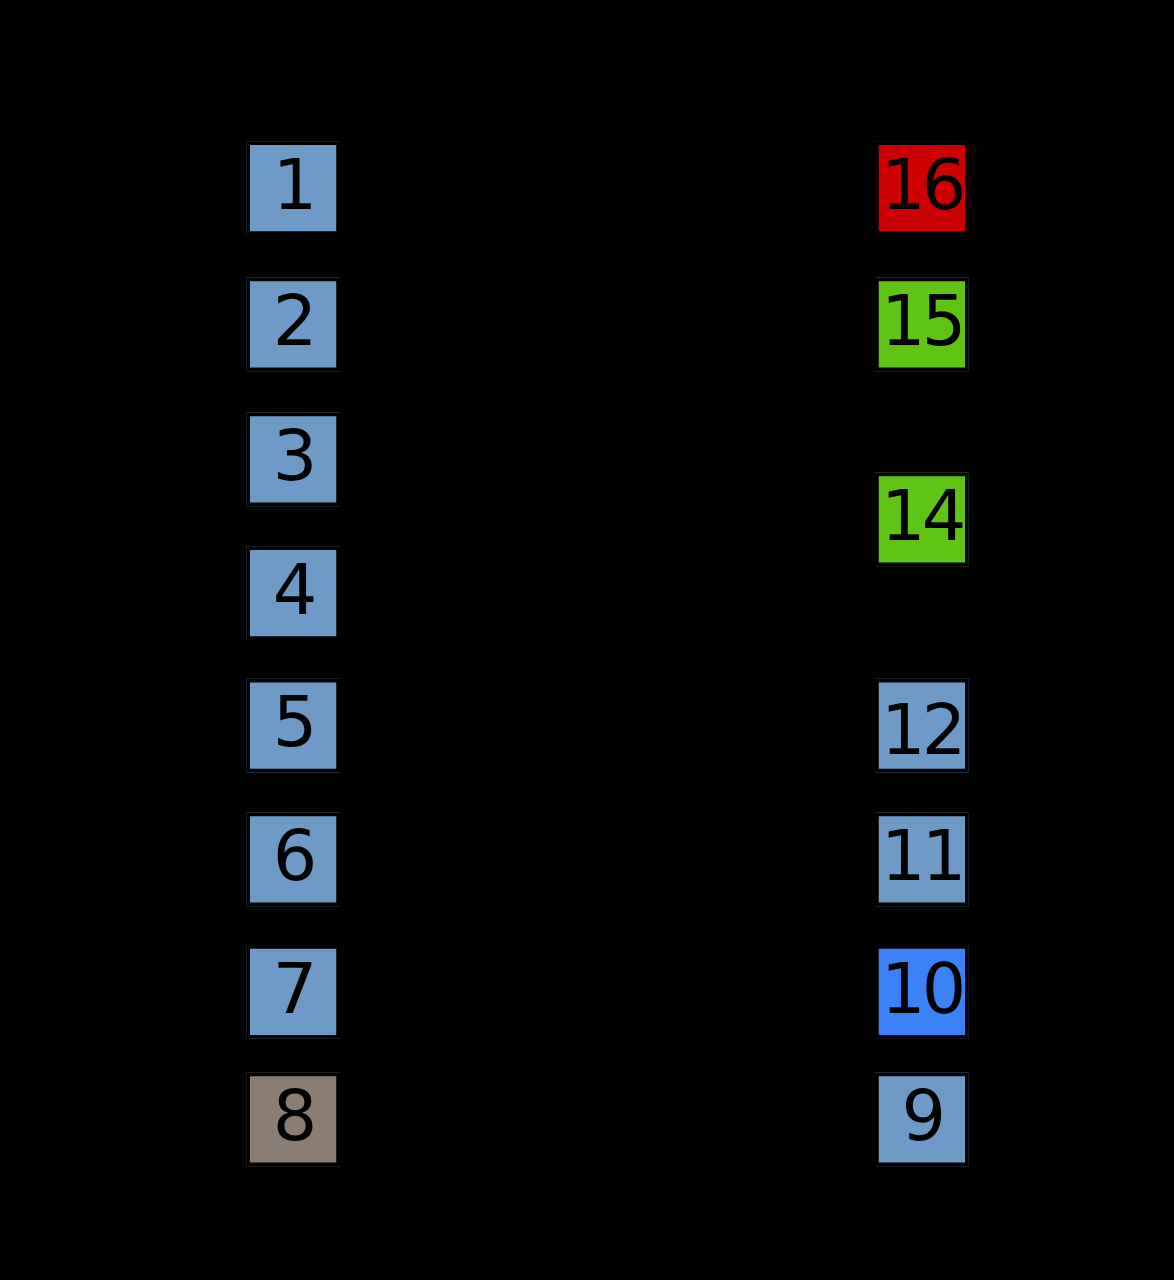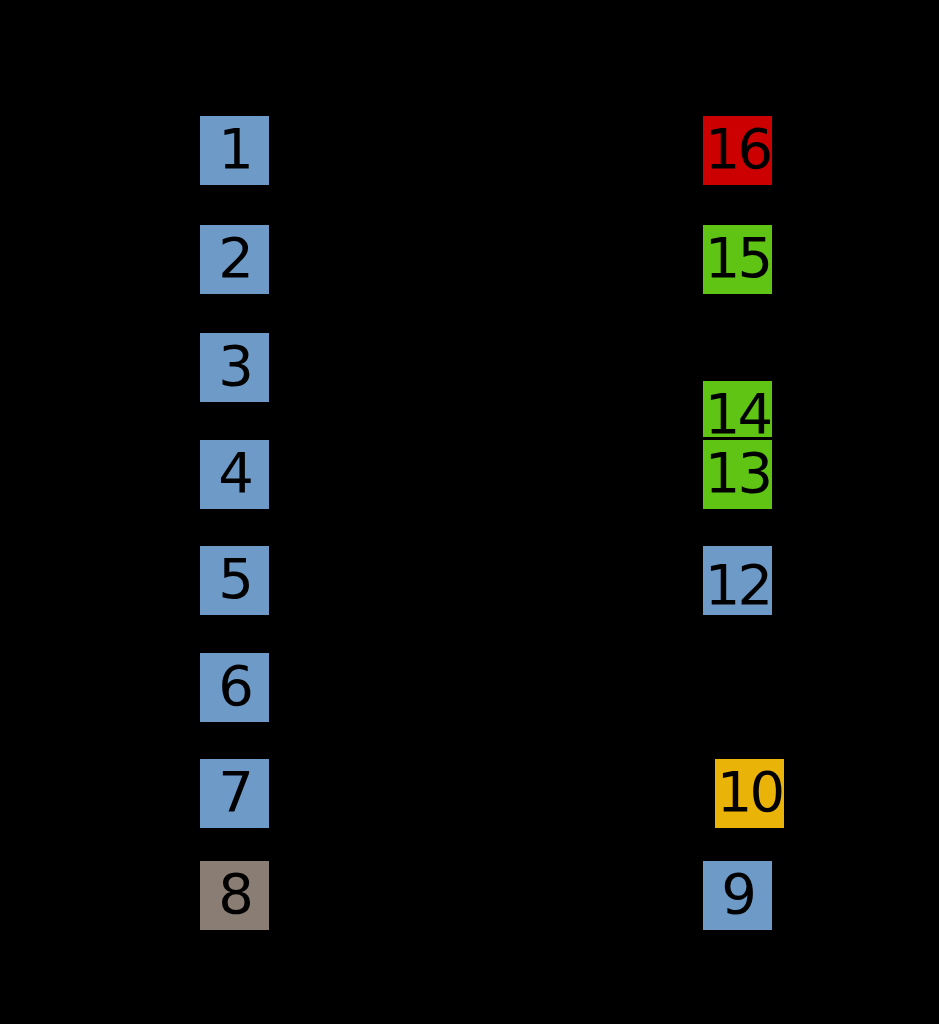--- a/index.html
+++ b/index.html
@@ -85,26 +85,26 @@
 
   <div class="pin col-right r0" style="background-color: rgb(204, 0, 0);">
     <span>16</span>
   </div>
   <div class="pin col-right r1" style="background-color: rgb(95, 196, 20);">
     <span>15</span>
   </div>
   <div class="pin col-right r2" style="background-color: rgb(95, 196, 20); margin-top: 48px;">
     <span>14</span>
   </div>
-  <div class="pin col-right r3" style="background-color: rgb(95, 196, 20);">
-    <span>13</span>
-  </div>
   <div class="pin col-right r4" style="background-color: rgb(110, 154, 200); align-items: flex-end;">
     <span>12</span>
   </div>
-  <div class="pin col-right r6" style="background-color: #eab308; margin-left: 12px;">
+  <div class="pin col-right r5" style="background-color: rgb(110, 154, 200);">
+    <span>11</span>
+  </div>
+  <div class="pin col-right r6" style="background-color: #3b82f6;">
     <span>10</span>
   </div>
   <div class="pin col-right r7" style="background-color: rgb(110, 154, 200);">
     <span>9</span>
   </div>
 
 </div>
 
 </body></html>

